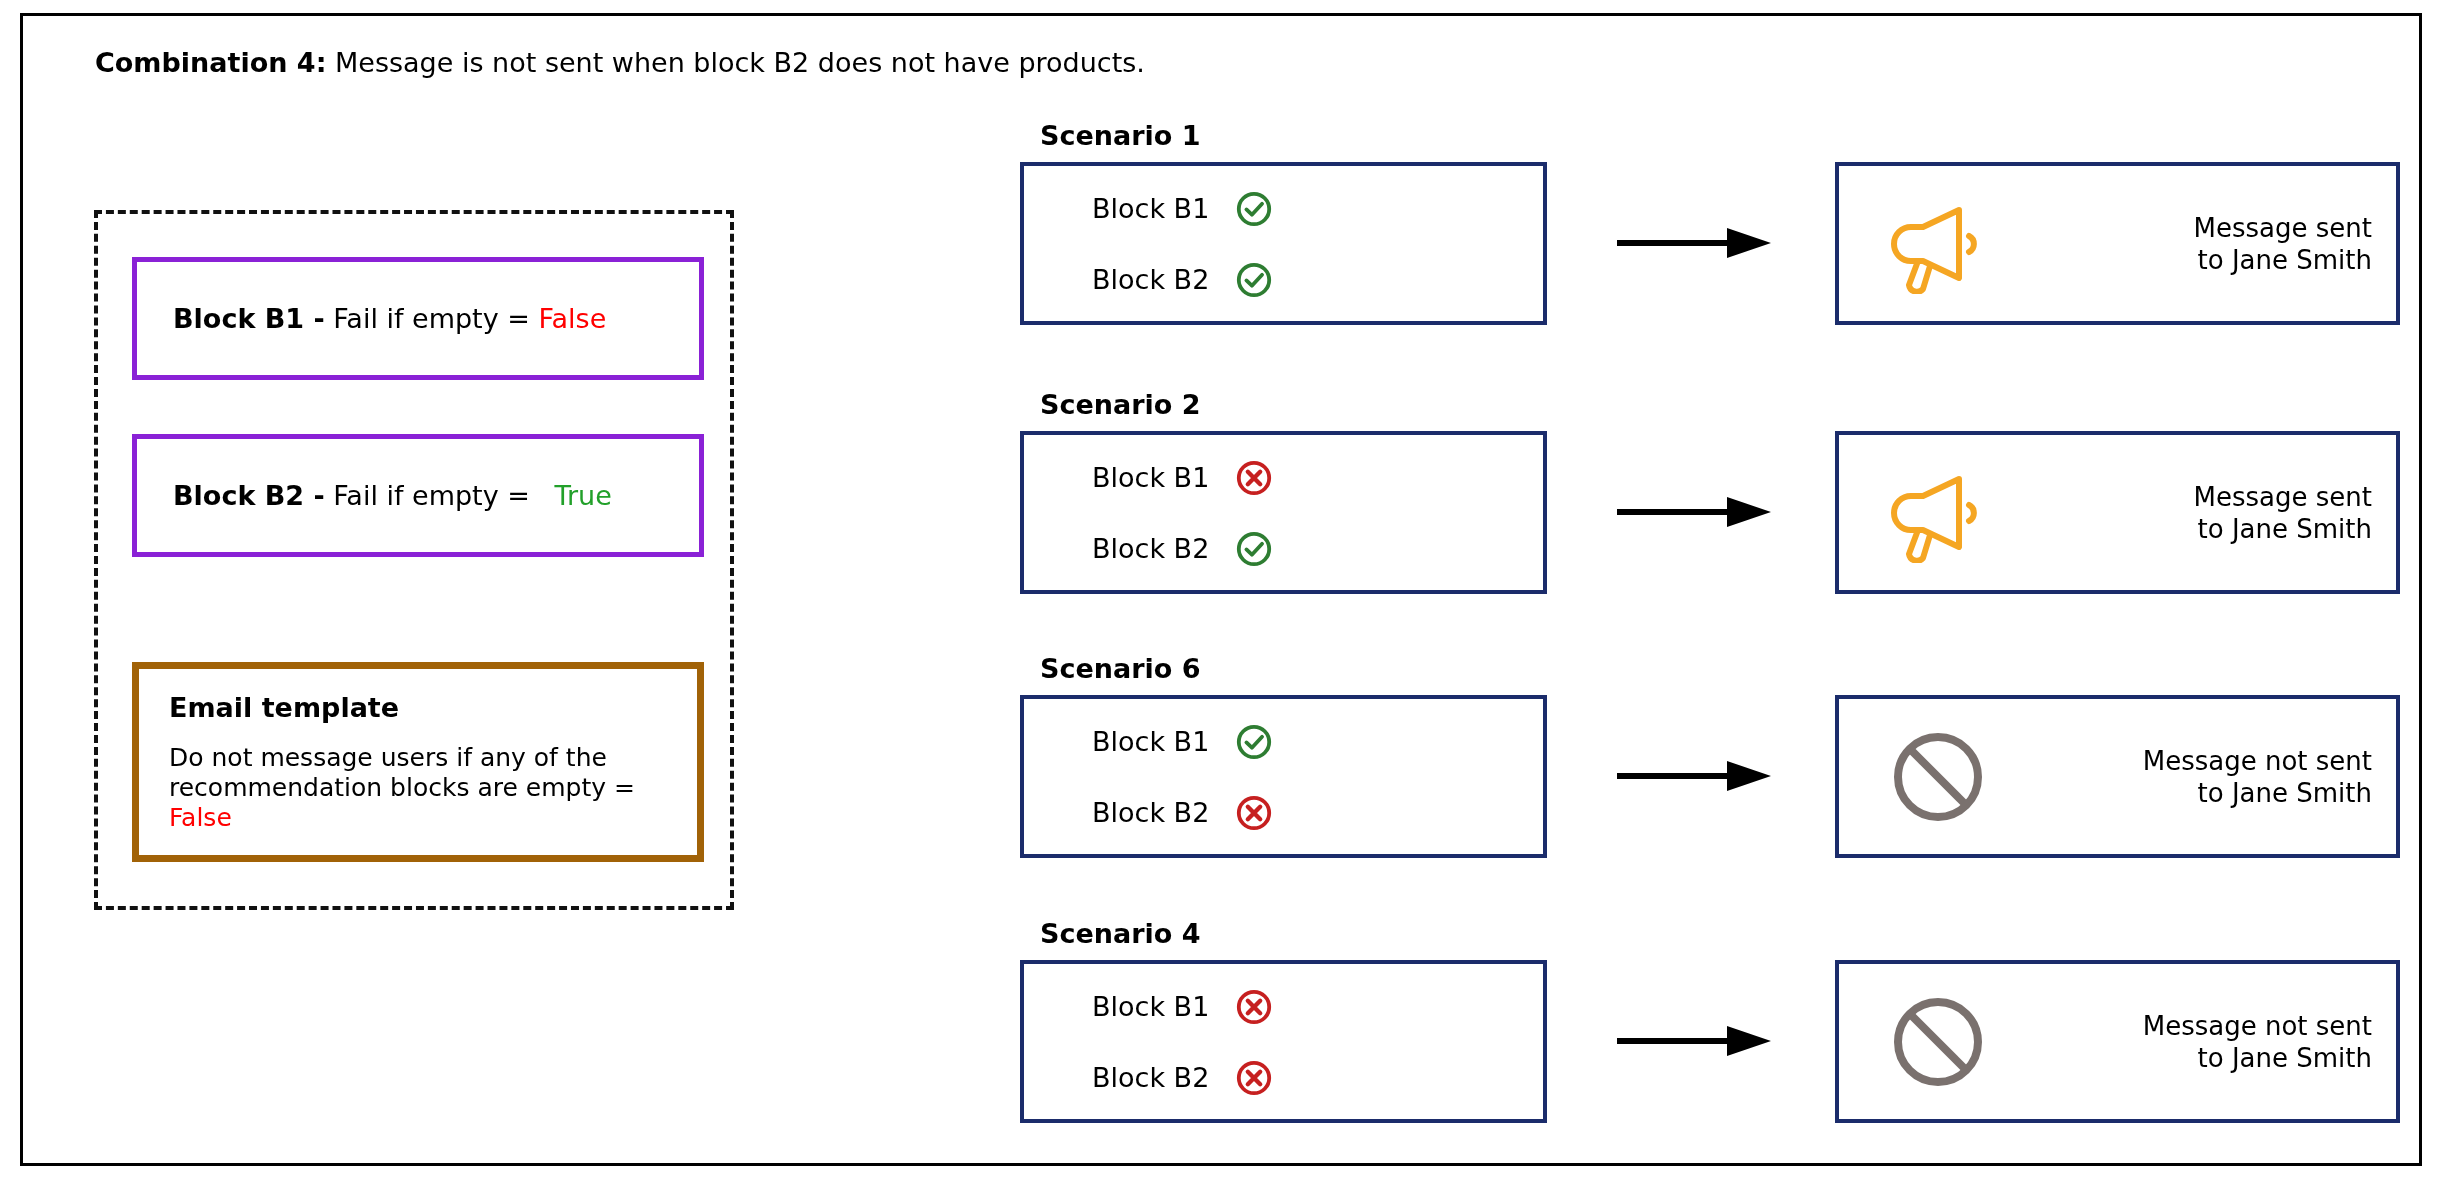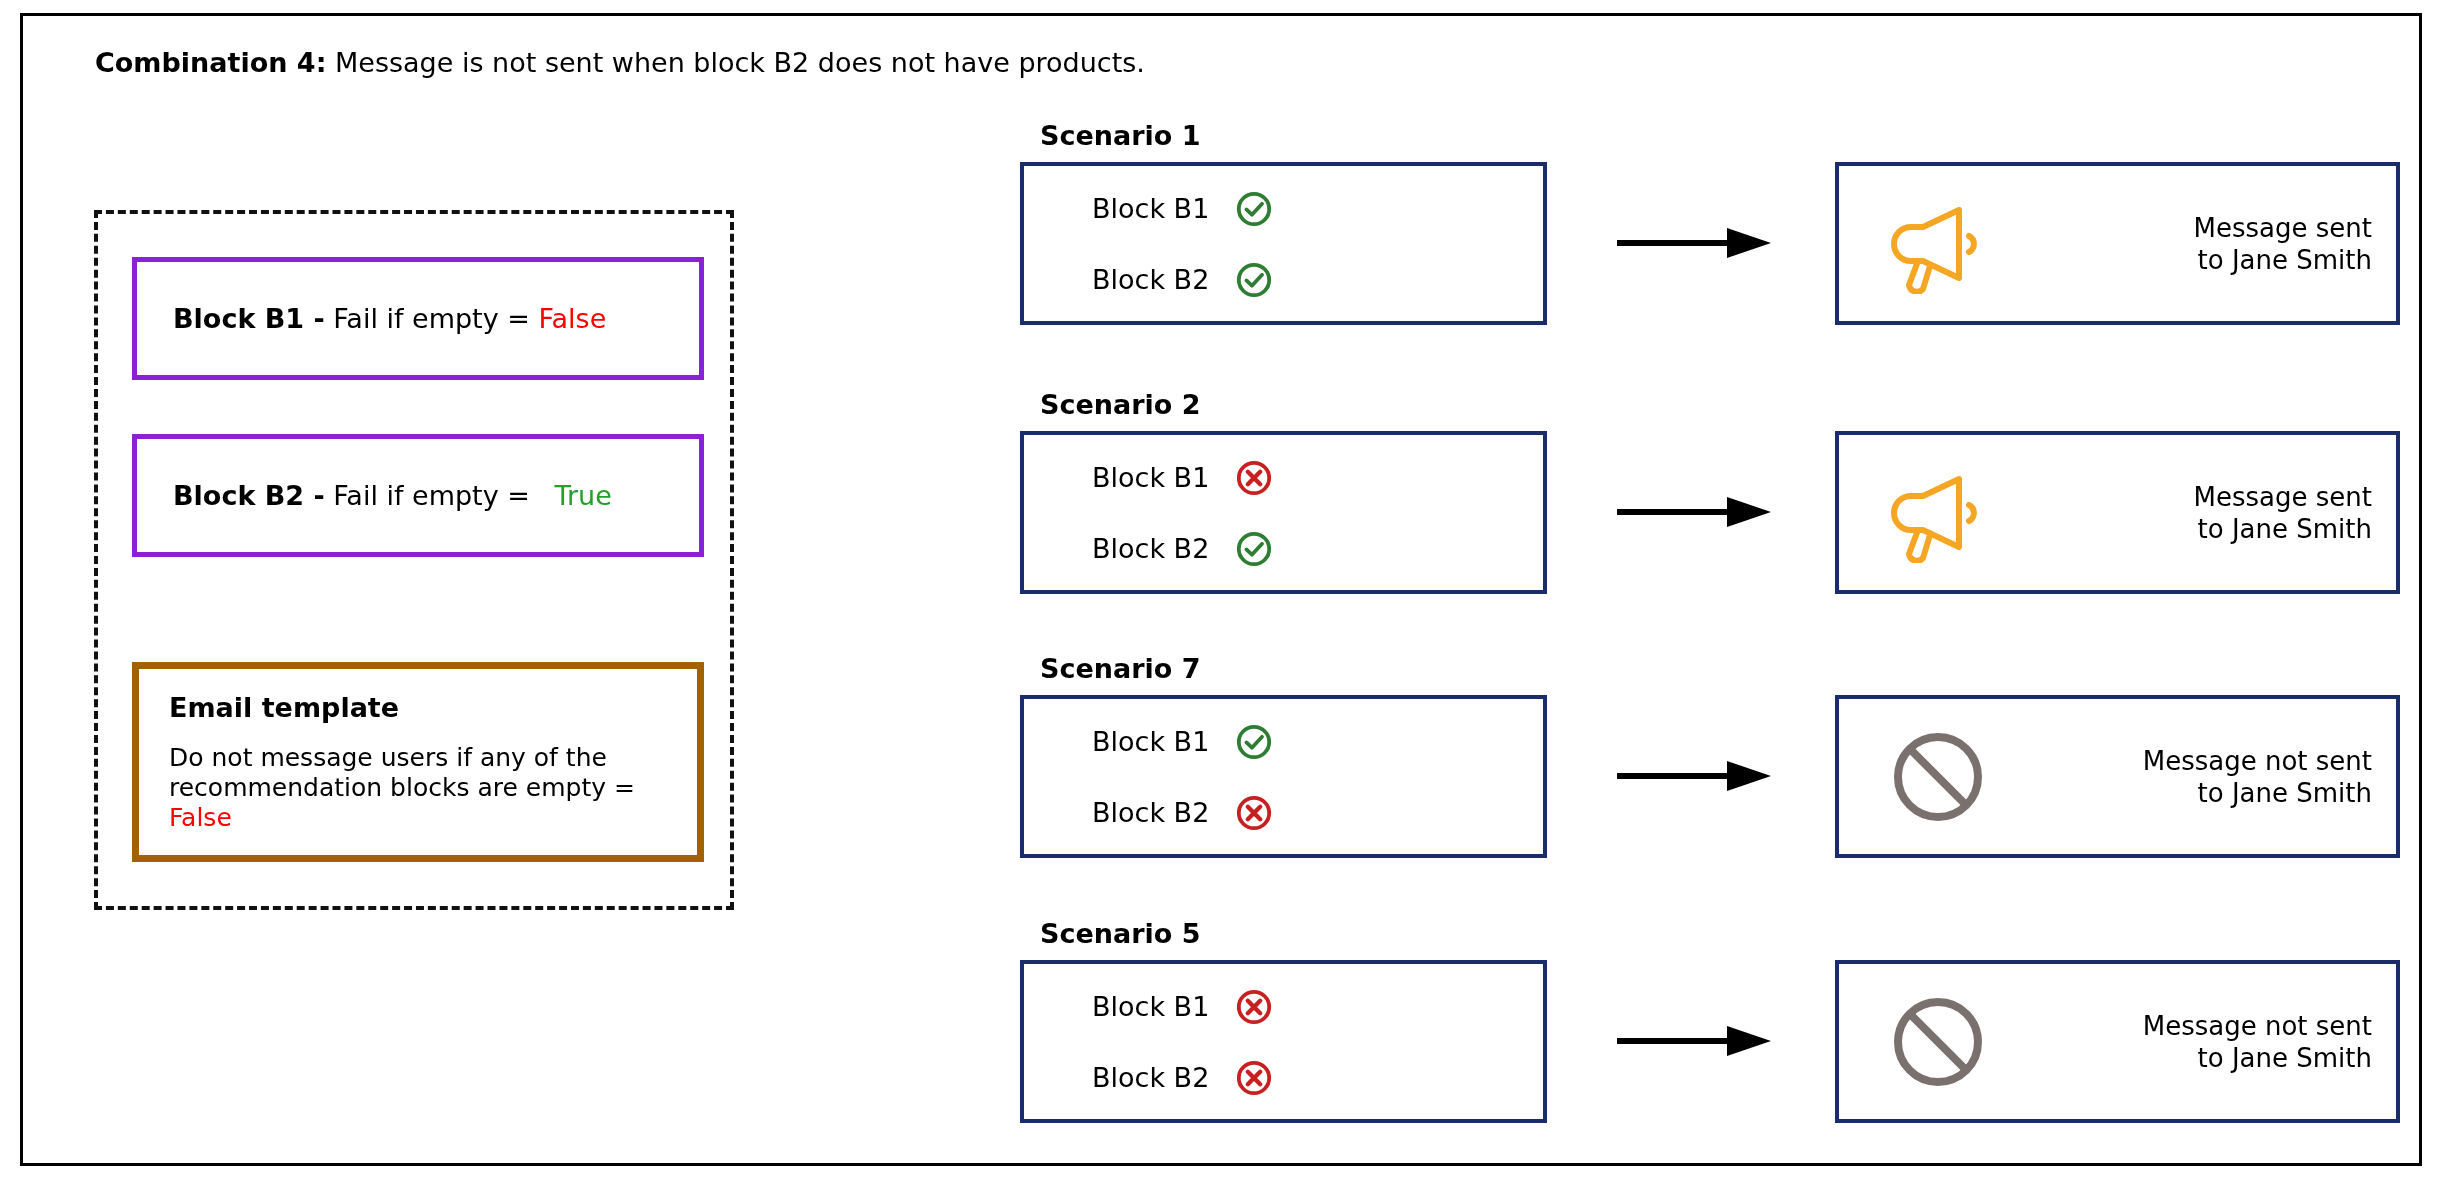--- a/index.html
+++ b/index.html
@@ -298,21 +298,21 @@
                 <path d="M74 16 L38 33 L26 33 A17 17 0 0 0 26 67 L38 67 L74 84 Z"></path>
                 <path d="M84 42 A9 9 0 0 1 84 58"></path>
                 <path d="M33 67 L24 91 A8 8 0 0 0 38 95 L45 72"></path>
               </g>
             </svg>
           </div>
           <div class="outcome-text"><span>Message sent</span><br><span>to Jane Smith</span></div>
         </div>
       </div>
       <div class="scenario-row r2">
-        <div class="scenario-label">Scenario 7</div>
+        <div class="scenario-label">Scenario 6</div>
         <div class="blocks-box">
           <div class="block-line l0">
             <span class="block-label">Block B1</span>
             <span>
               <svg class="status-icon" viewBox="0 0 40 40">
                 <circle cx="20" cy="20" r="16" fill="none" stroke="#2E7D32" stroke-width="4"></circle>
                 <path d="M12 20.5 L17.8 26 L28.5 14.5" fill="none" stroke="#2E7D32" stroke-width="4" stroke-linecap="round" stroke-linejoin="round"></path>
               </svg>
             </span>
           </div>
@@ -334,21 +334,21 @@
           <div class="outcome-icon">
             <svg width="100" height="100" viewBox="0 0 100 100">
               <circle cx="50" cy="50" r="40" fill="none" stroke="#7A716E" stroke-width="8"></circle>
               <line x1="22" y1="22" x2="78" y2="78" stroke="#7A716E" stroke-width="8" stroke-linecap="butt"></line>
             </svg>
           </div>
           <div class="outcome-text"><span>Message not sent</span><br><span>to Jane Smith</span></div>
         </div>
       </div>
       <div class="scenario-row r3">
-        <div class="scenario-label">Scenario 5</div>
+        <div class="scenario-label">Scenario 4</div>
         <div class="blocks-box">
           <div class="block-line l0">
             <span class="block-label">Block B1</span>
             <span>
               <svg class="status-icon" viewBox="0 0 40 40">
                 <circle cx="20" cy="20" r="16" fill="none" stroke="#C62020" stroke-width="4"></circle>
                 <path d="M13.5 13.5 L26.5 26.5 M26.5 13.5 L13.5 26.5" fill="none" stroke="#C62020" stroke-width="4.6" stroke-linecap="round"></path>
               </svg>
             </span>
           </div>

